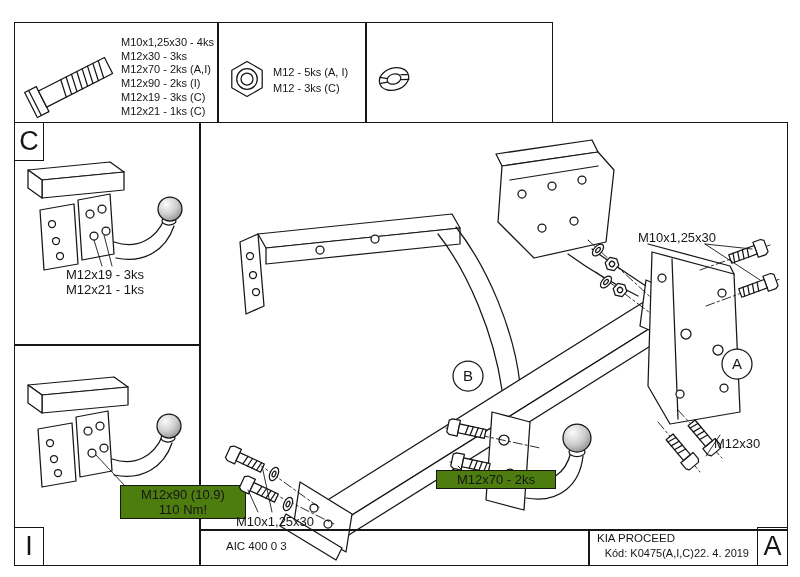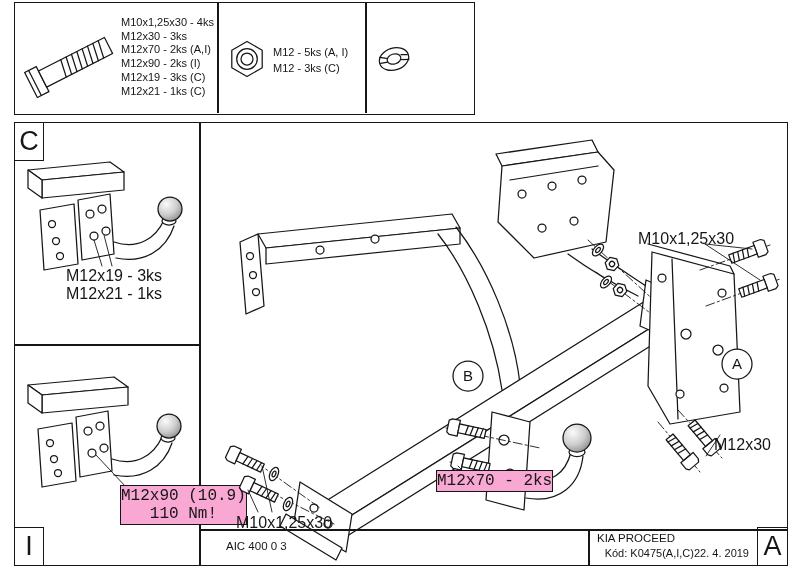--- a/index.html
+++ b/index.html
@@ -3,36 +3,36 @@
 <meta charset="utf-8">
 <style>
   html,body{margin:0;padding:0;}
   body{width:800px;height:577px;background:#fff;font-family:"Liberation Sans","DejaVu Sans",sans-serif;color:#161616;position:relative;overflow:hidden;}
   .abs{position:absolute;}
   .frame{position:absolute;border:1.6px solid #161616;background:#fff;box-sizing:border-box;}
   .vline{position:absolute;width:1.6px;background:#161616;}
   .hline{position:absolute;height:1.6px;background:#161616;}
   .spec-line{font-size:11px;line-height:13.7px;white-space:nowrap;}
   .spec-line.md{line-height:15.5px;}
-  .lbl{position:absolute;font-size:16px;white-space:nowrap;}
-  .boxed{border:1.2px solid #161616;background:#f9a8d4;padding:1px 0;font-family:Liberation Mono, monospace;}
+  .lbl{position:absolute;font-size:13px;white-space:nowrap;}
+  .boxed{border:1.2px solid #161616;background:#4d7c0f;padding:1px 20px;}
   .corner{position:absolute;display:flex;align-items:center;justify-content:center;font-size:27px;background:#fff;box-sizing:border-box;}
   svg{overflow:hidden;}
   svg *{stroke:#161616;stroke-width:1.25;fill:none;stroke-linecap:round;stroke-linejoin:round;}
   svg .wf{fill:#fff;}
   svg .dd{stroke-width:0.9;stroke-dasharray:9 3 2.2 3;}
   svg .ld{stroke-width:0.9;}
   svg text{stroke:none;fill:#161616;font-size:15px;font-family:"Liberation Sans",sans-serif;}
 </style>
 </head>
 <body>
 
 <div>
 
-  <div class="frame" style="left:14px;top:2px;width:461px;height:113px">
+  <div class="frame" style="left:14px;top:22px;width:539px;height:113px">
 
     <svg class="abs" style="left:6px;top:10px" width="100" height="90" viewBox="0 0 100 90">
       <g transform="translate(10,72) rotate(-27)">
         <polygon class="wf" points="0,-14 13,-14 13,14 0,14"></polygon>
         <line x1="4.5" y1="-14" x2="4.5" y2="14"></line>
         <rect class="wf" x="13" y="-9" width="74" height="18"></rect>
         <line x1="38" y1="-9" x2="35" y2="9"></line>
           <line x1="44" y1="-9" x2="41" y2="9"></line>
         <line x1="50" y1="-9" x2="47" y2="9"></line>
           <line x1="56" y1="-9" x2="53" y2="9"></line>

